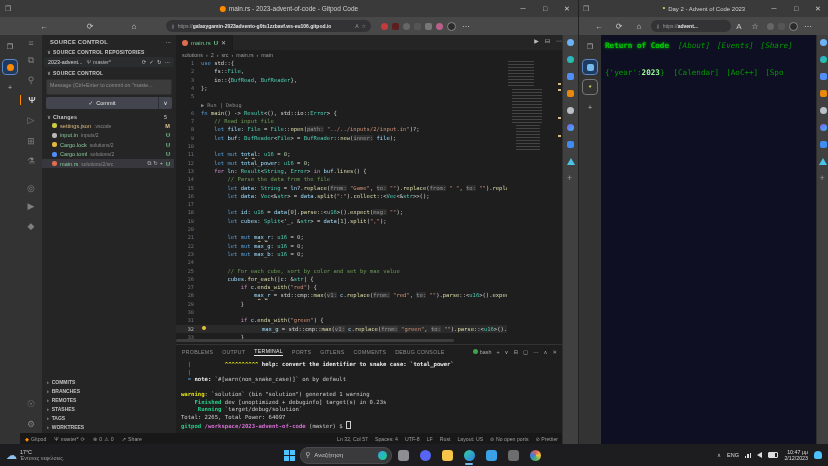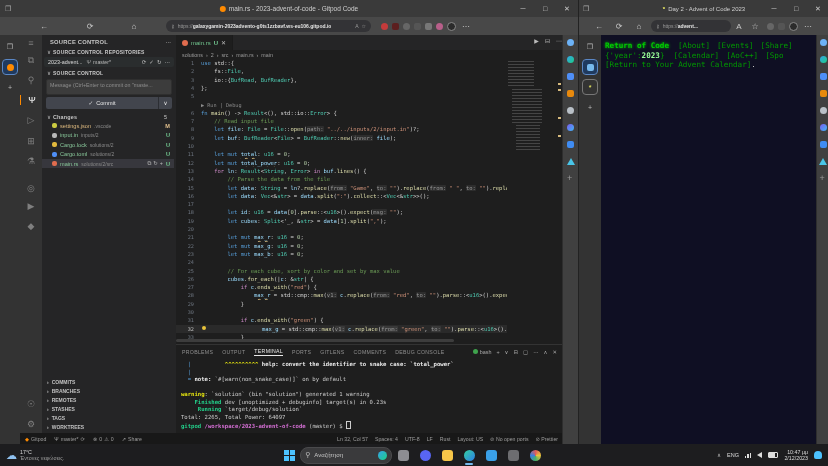--- a/index.html
+++ b/index.html
@@ -454,27 +454,26 @@
       <span class="vtab active">
           <span style="width:7px;height:7px;border-radius:2px;background:#76b9ed;display:inline-block;"></span>
         </span>
       <span class="vtab" style="outline:1px solid #777;color:#ffff66;">*</span>
       <span class="vtab">+</span>
     </div>
 
     <div class="aoc abs" style="top:35px;">
       <div class="aocrow">
         <span class="ttl">Return of Code</span>
-        <span id="aoc-nav1" style="display:flex;gap:7px;"><span class="lnk">[About]</span><span class="lnk">[Events]</span><span class="lnk">[Share]</span></span>
-      </div>
-      <div class="aocrow" style="margin-top:1px;">
+        <span id="aoc-nav1" style="display:flex;gap:7px;font-style:italic;"><span class="lnk">[About]</span><span class="lnk">[Events]</span><span class="lnk">[Share]</span></span>
+      </div>
+      <div class="aocrow" style="margin-top:18px;">
         <span><span class="lnk">{'year':</span><span class="yr">2023</span><span class="lnk">}</span></span>
         <span id="aoc-nav2" style="display:flex;gap:7px;"><span class="lnk">[Calendar]</span><span class="lnk">[AoC++]</span><span class="lnk">[Spo</span></span>
       </div>
-      <div><span class="lnk">[Return to Your Advent Calendar]</span><span>.</span></div>
     </div>
 
     <div class="esidebar" style="right:0;width:12px;" id="esidebar-right">
         <span class="sic round" style="background: rgb(108, 178, 247);"></span>
         <span class="sic round" style="background: linear-gradient(135deg, rgb(53, 163, 232), rgb(27, 207, 134));"></span>
         <span class="sic square" style="background: rgb(79, 143, 247);"></span>
         <span class="sic square" style="background: rgb(232, 137, 12);"></span>
         <span class="sic round" style="background: rgb(185, 192, 199);"></span>
         <span class="sic round" style="background: linear-gradient(135deg, rgb(122, 92, 240), rgb(63, 182, 245));"></span>
         <span class="sic square" style="background: rgb(63, 140, 243);"></span>

